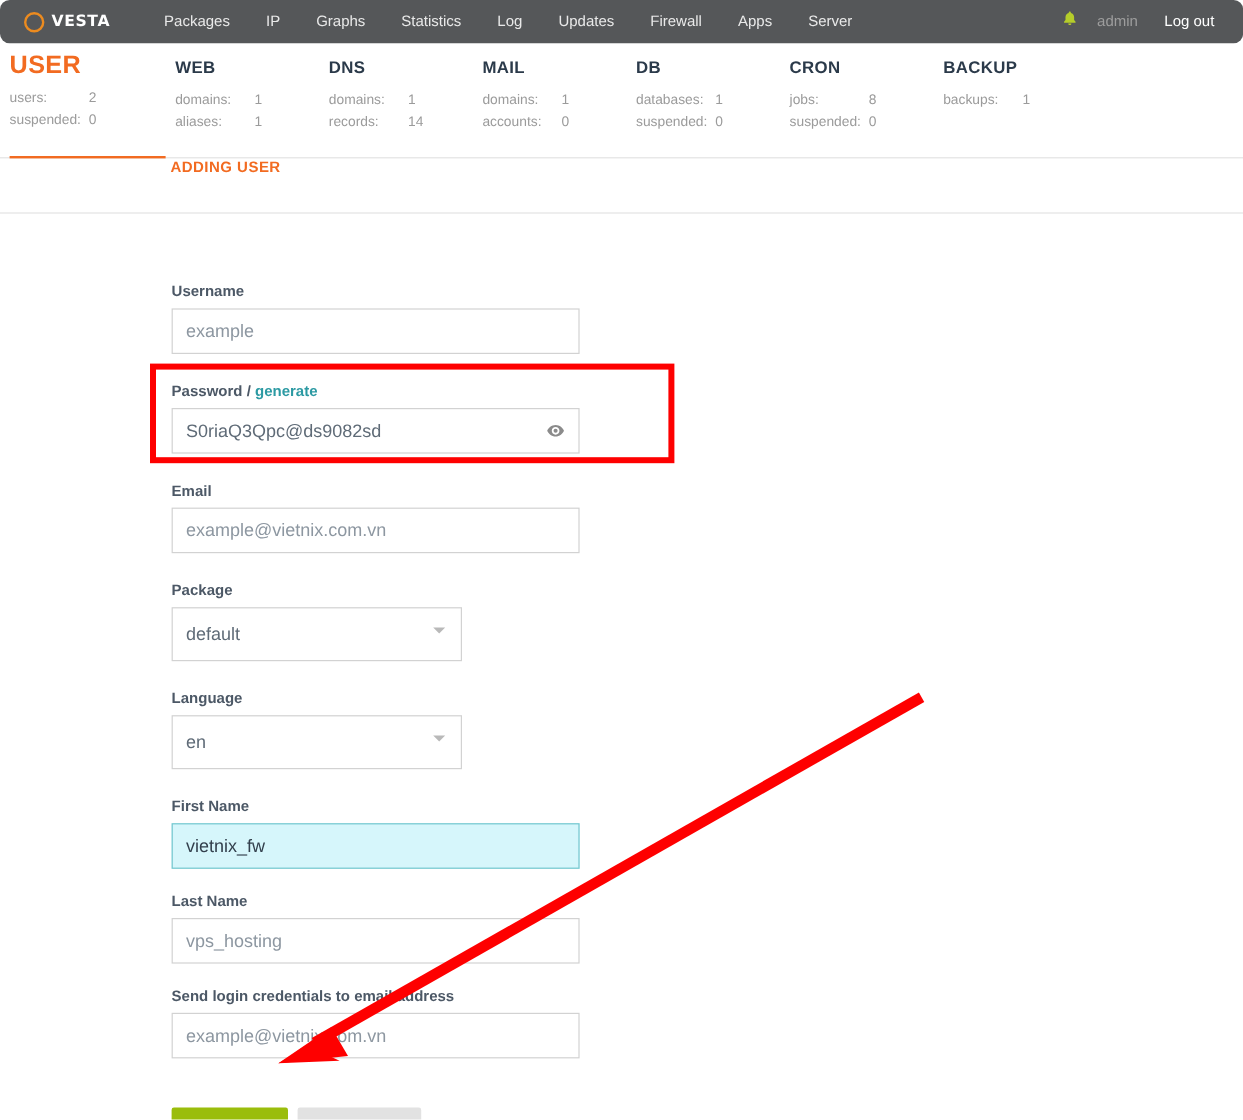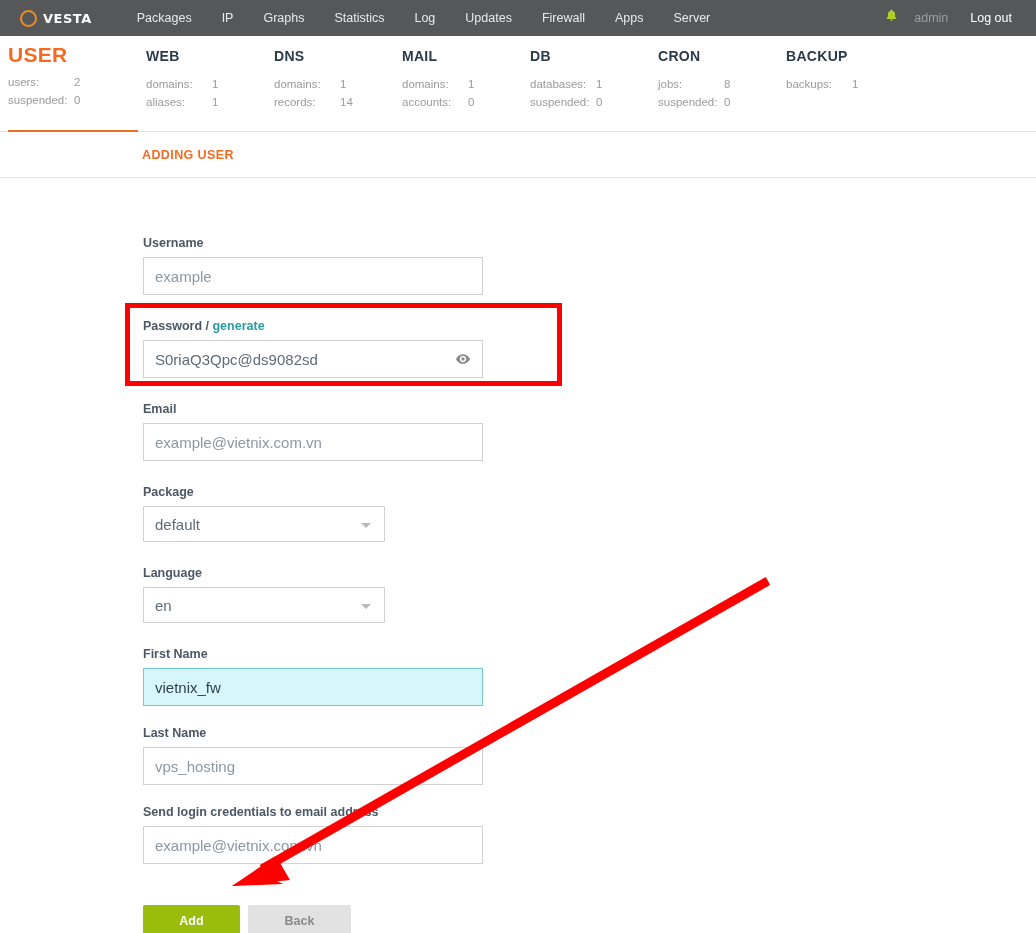--- a/index.html
+++ b/index.html
@@ -14,20 +14,21 @@
   #page { position: relative; width: 1036px; height: 933px; background:#fff; }
 
   
   .topbar {
     height: 36px;
     background: #555759;
     display: flex;
     align-items: center;
     padding: 0 14px;
     position: relative;
+    border-radius: 8px;
   }
   .logo {
     display: flex; align-items: center; gap: 6px;
     margin-right: 30px; margin-left: 6px;
   }
   .logo-mark {
     width: 17px; height: 17px; border-radius: 50%;
     border: 2.5px solid #ec8b1f; background: transparent;
     display: inline-block;
   }
@@ -81,21 +82,21 @@
   .stat-key { min-width: 66px; }
   .stat-val { color: #9b9b9b; }
   .active-underline {
     position: absolute; left: 8px; bottom: -1px;
     width: 130px; height: 2px; background: #f26b21;
   }
 
   
   .section-bar {
     height: 46px; border-bottom: 1px solid #e3e3e3;
-    display: flex; align-items: center; padding-left: 142px;
+    display: flex; padding-left: 142px;
   }
   .section-title {
     color: #f26b21; font-size: 12.5px; font-weight: bold; letter-spacing: .4px;
   }
 
   
   .form-area { padding-left: 143px; padding-top: 58px; position: relative; }
   .field { margin-bottom: 0; }
   .flabel {
     font-size: 12.5px; font-weight: bold; color: #4c5866;
@@ -115,21 +116,21 @@
     background: #d6f6fb; border: 1px solid #74c7cf;
     color: #33404d;
   }
   .pwd-wrap { position: relative; width: 340px; }
   .eye-icon {
     position: absolute; right: 12px; top: 50%; transform: translateY(-50%);
     width: 16px; height: 16px; cursor: pointer;
   }
   .select-wrap { position: relative; width: 242px; }
   .fselect {
-    width: 242px; height: 36px;
+    width: 242px; height: 45px;
     border: 1px solid #d2d2d2; background: #fff;
     font-size: 15px; color: #5f6b77;
     padding: 0 11px; outline: none; appearance: none;
     -webkit-appearance: none;
     font-family: "Liberation Sans", sans-serif;
   }
   .caret {
     position: absolute; right: 14px; top: 17px;
     width: 0; height: 0;
     border-left: 5px solid transparent;

